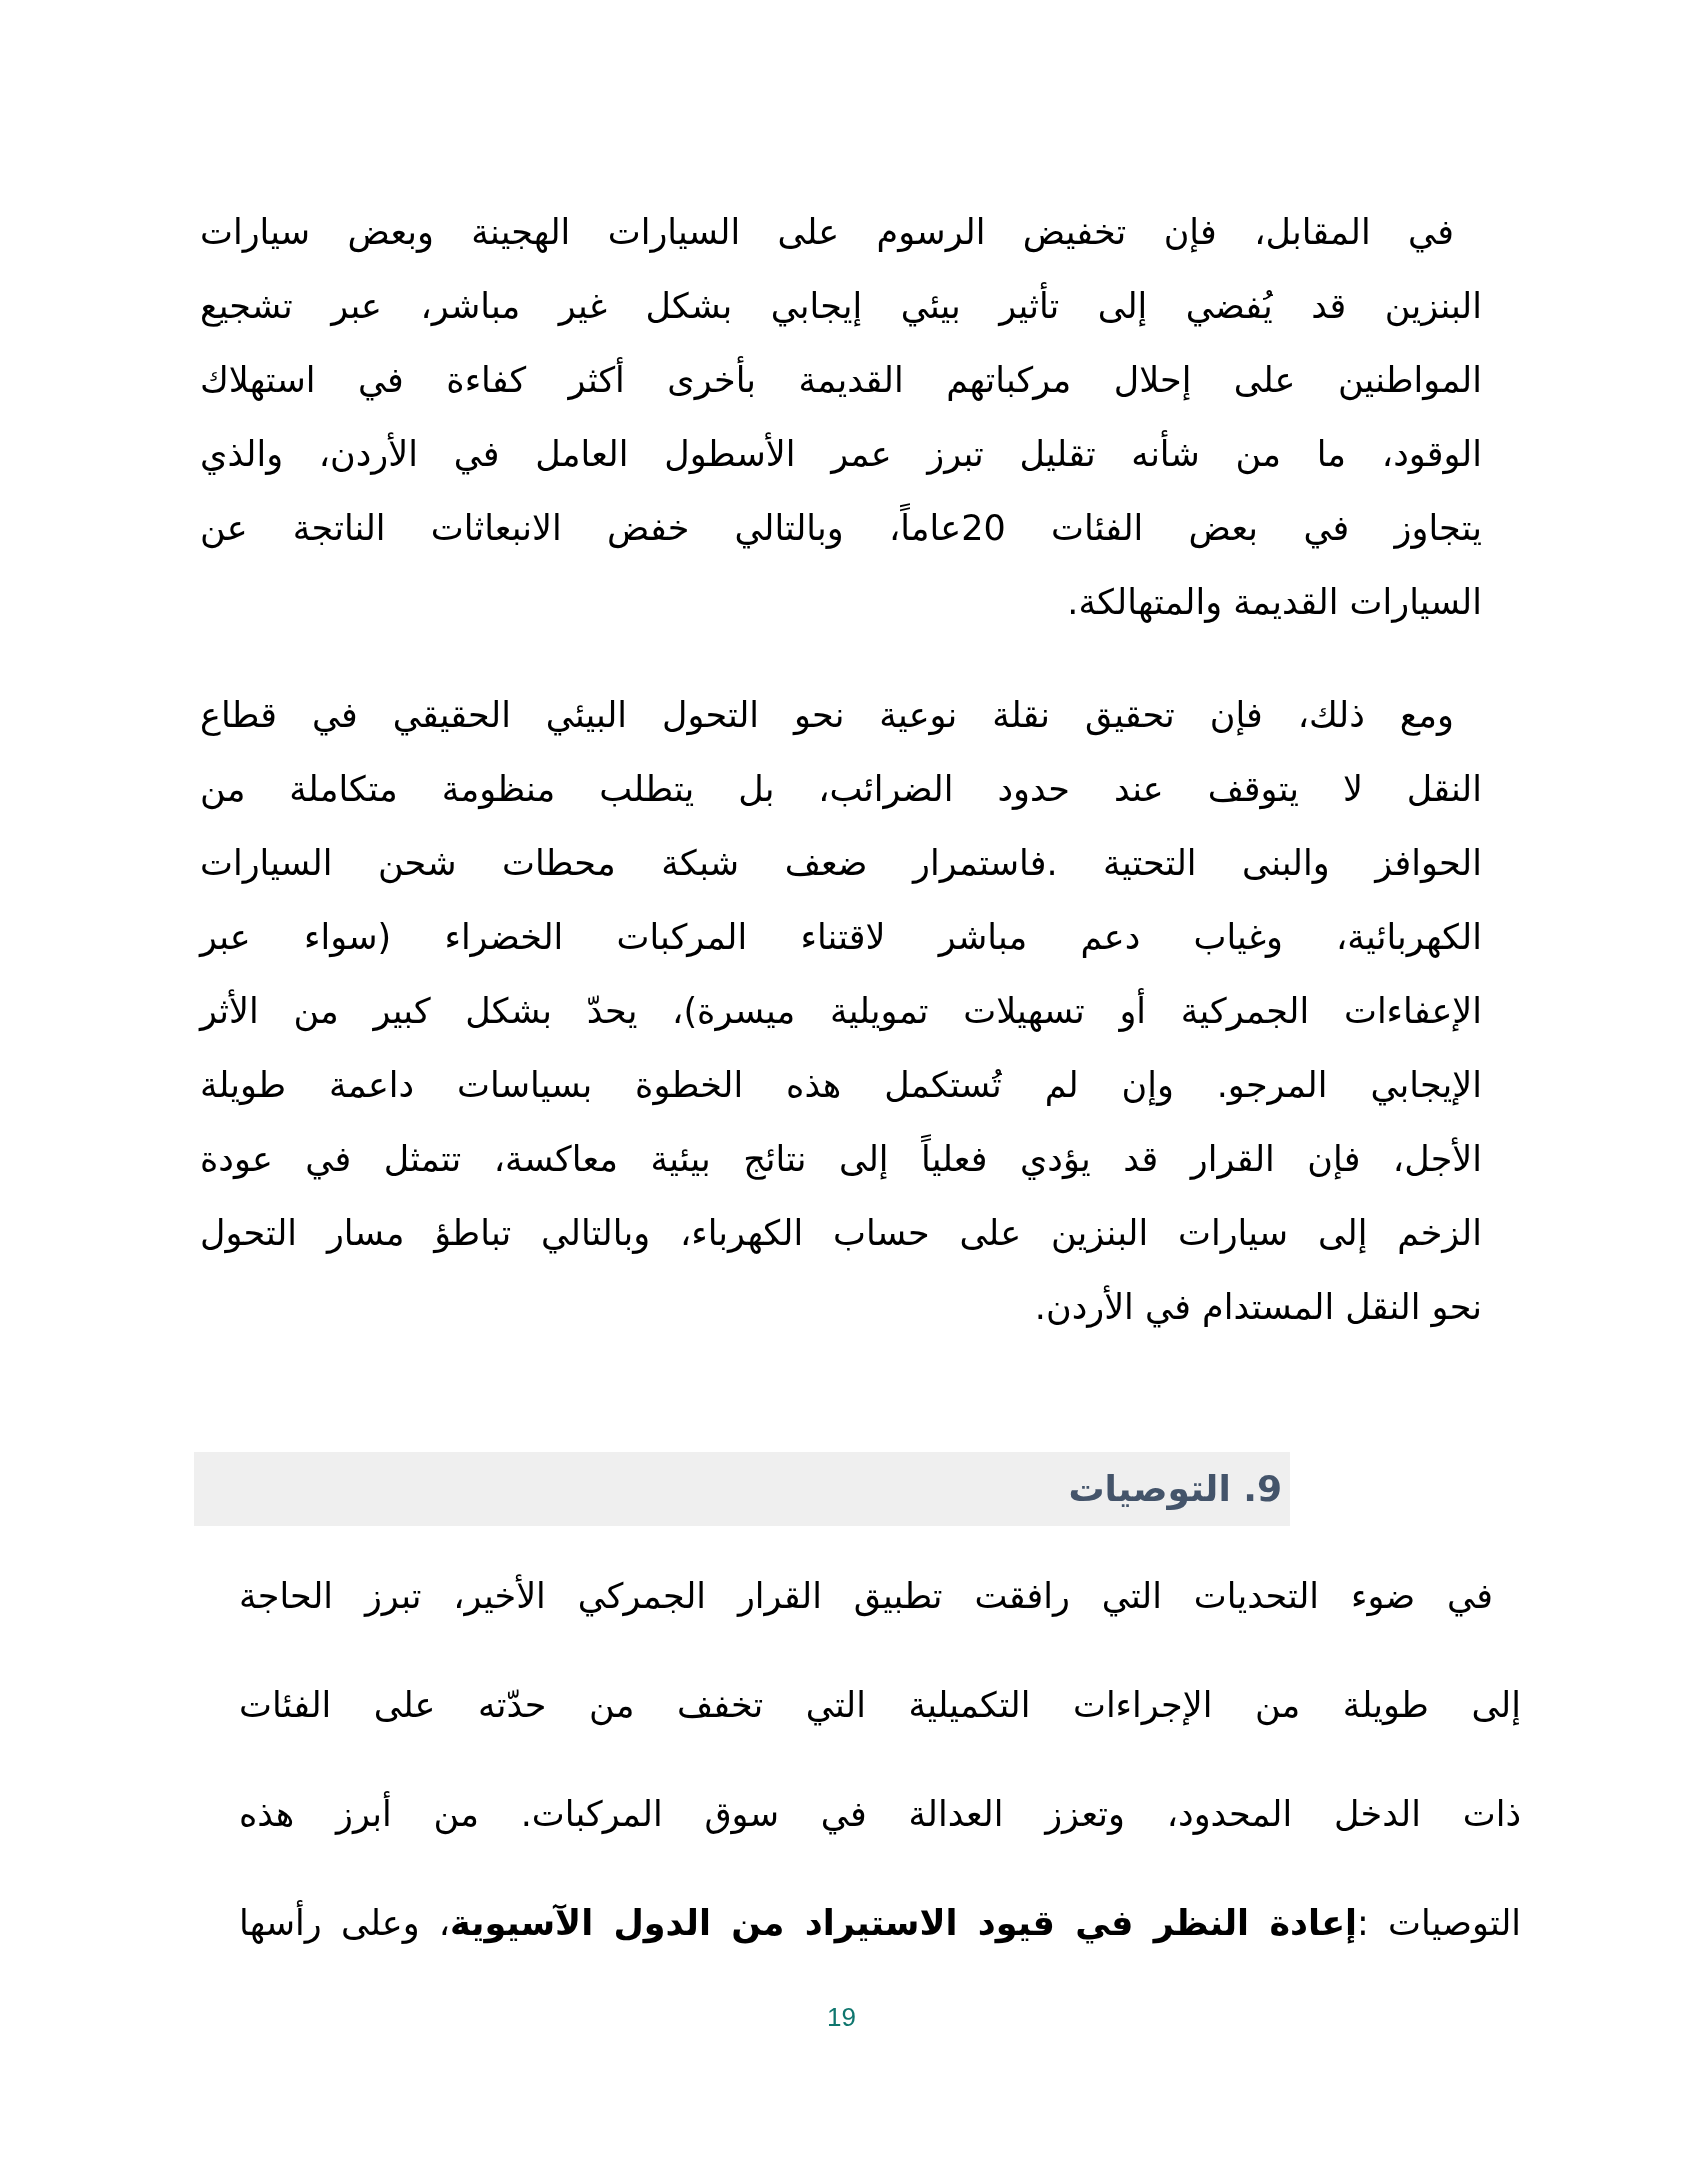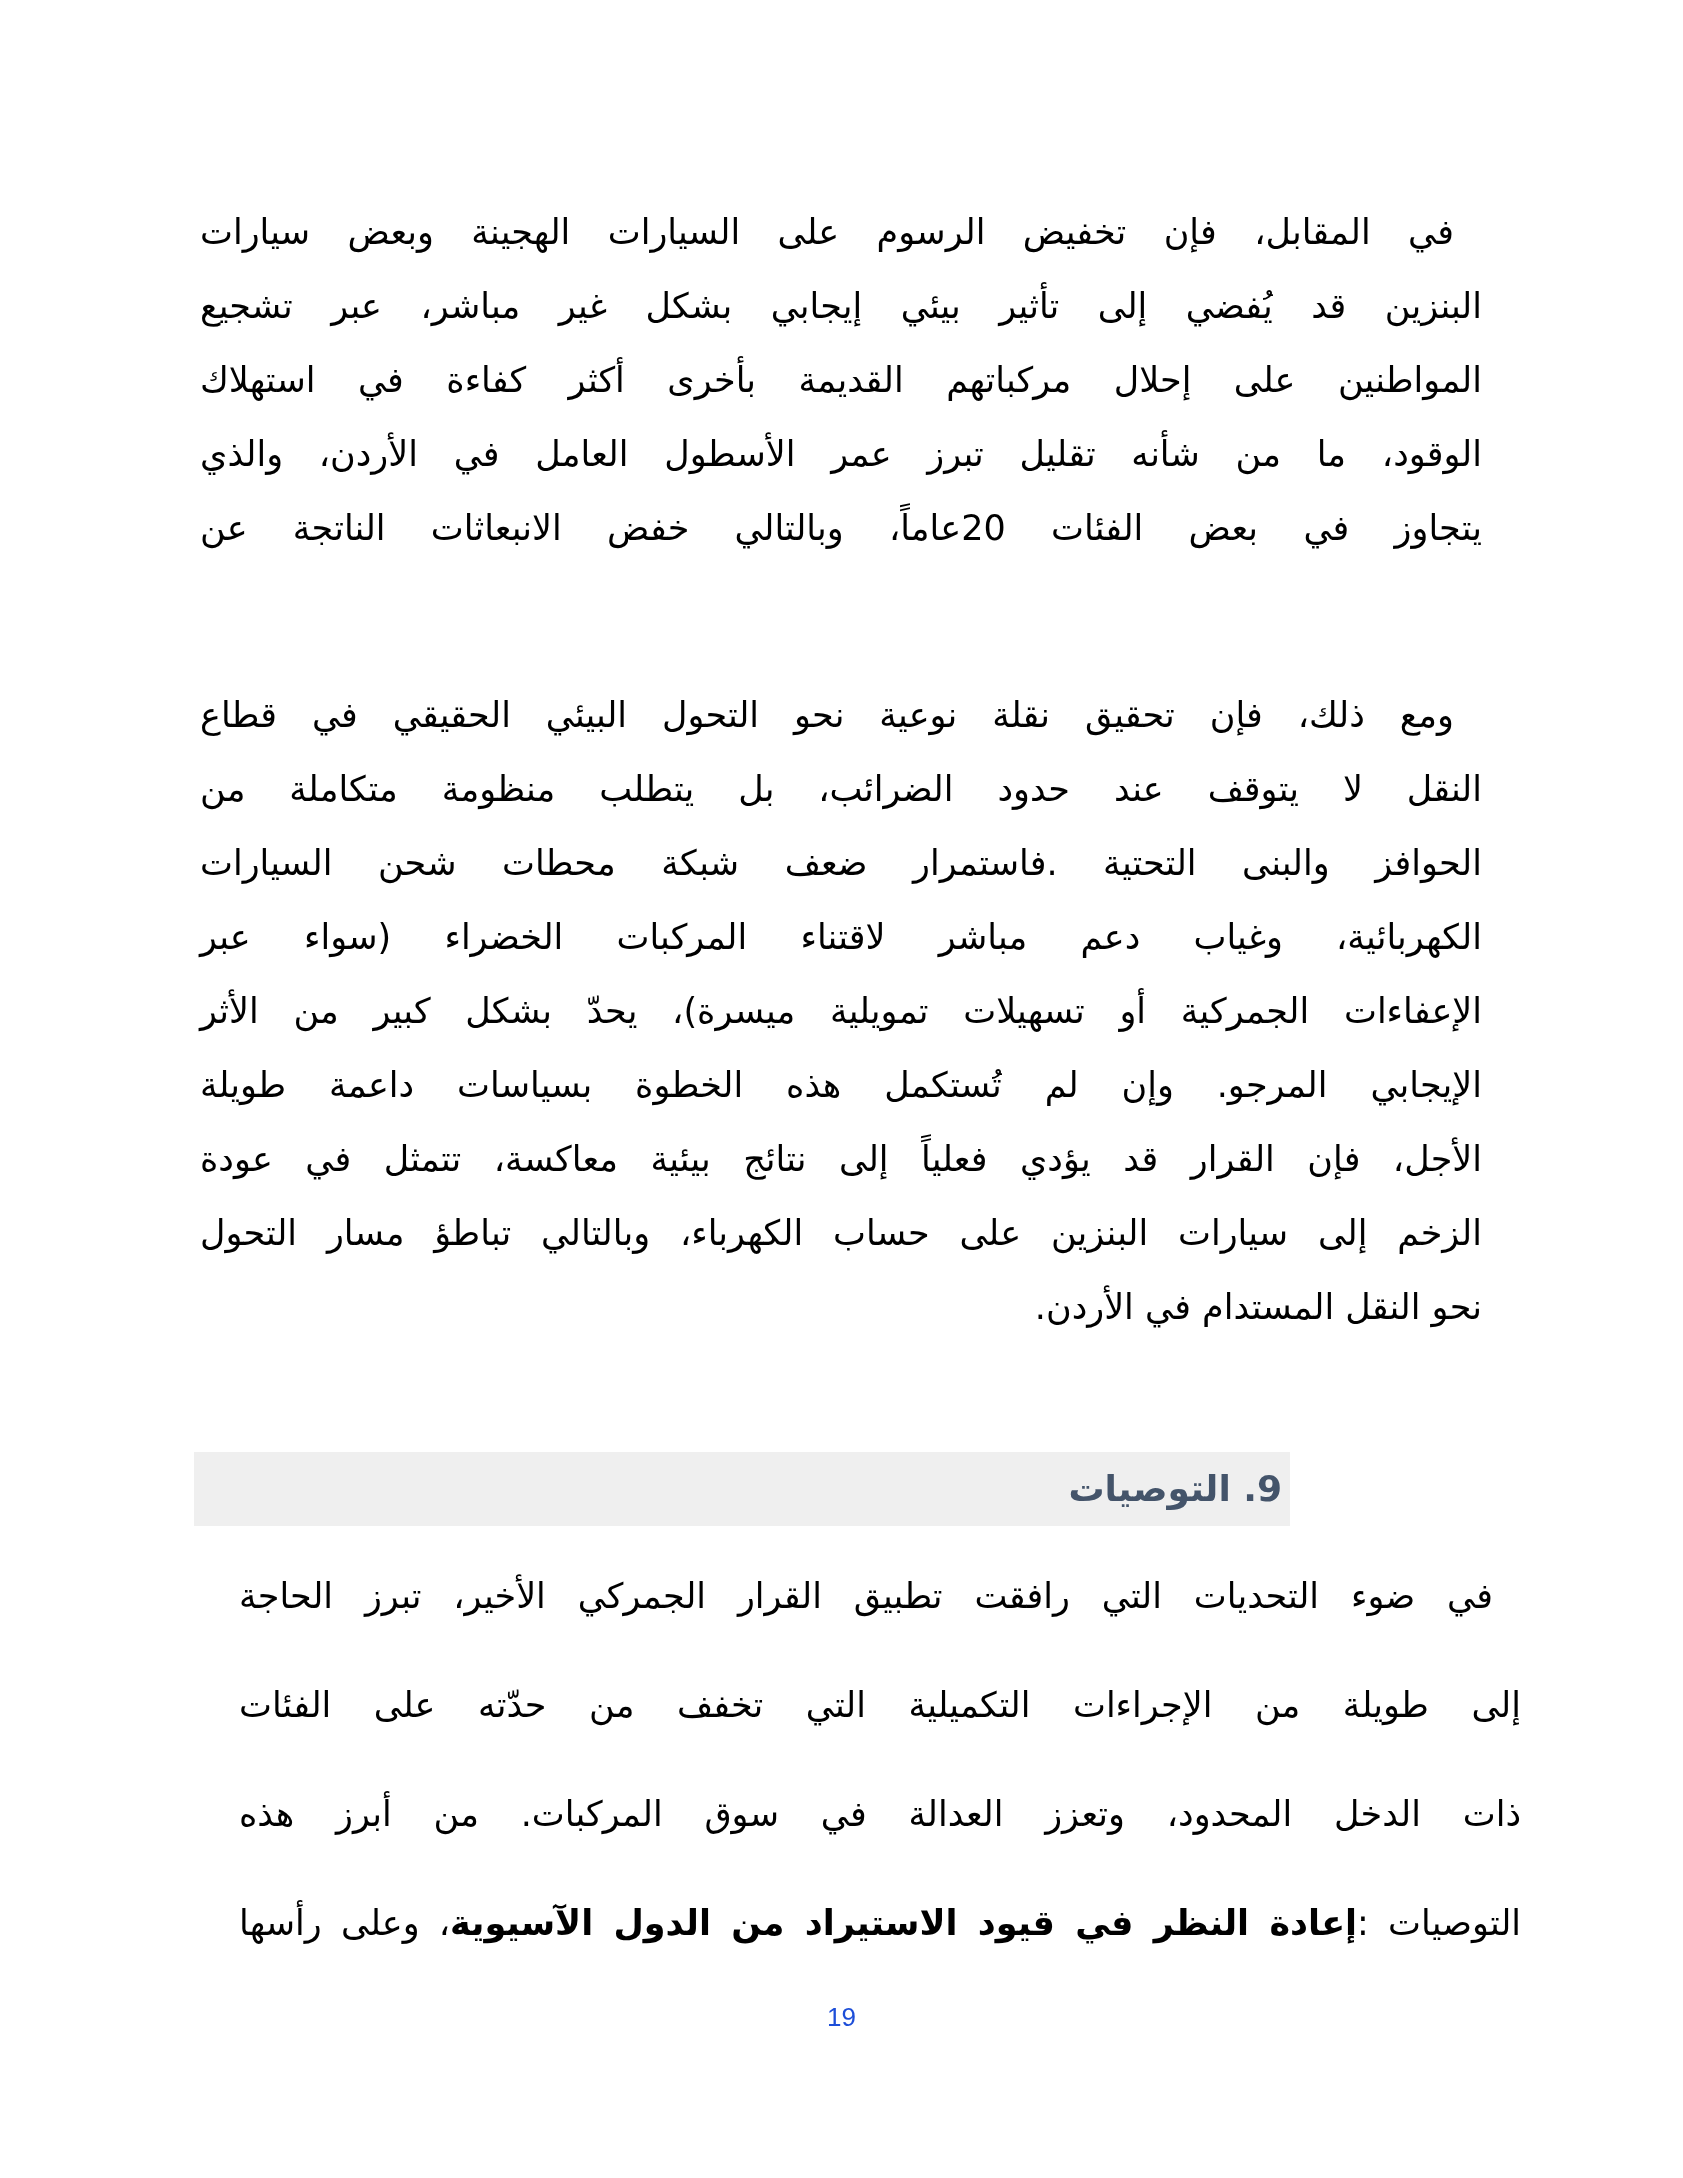--- a/index.html
+++ b/index.html
@@ -13,33 +13,34 @@
   .p1 { top: 195px; }
   .p1 .line, .p2 .line { height: 74px; line-height: 74px; }
   .p2 { top: 678px; }
   .p3 { top: 1542px; margin-left: 39px; }
   .p3 .line { height: 109px; line-height: 109px; }
   .bold { font-weight: bold; }
   .heading-bar { position: absolute; left: 194px; top: 1452px; width: 1096px; height: 74px; background: #efefef; }
   .heading-text { position: absolute; right: 8px; top: 0; height: 74px; line-height: 74px; direction: rtl;
                   font-family: "DejaVu Sans", sans-serif; font-weight: bold; font-size: 36px; color: #44546a; white-space: nowrap; }
   .page-number { position: absolute; left: 792px; width: 99px; top: 2002px; text-align: center;
-                 font-family: "Liberation Sans", sans-serif; font-size: 26px; color: #1d4ed8; }
+                 font-family: "Liberation Sans", sans-serif; font-size: 26px; color: #0f766e; }
 </style>
 </head>
 <body>
 
 <div class="page">
 
   <div class="para p1">
     <span class="line indent">في المقابل، فإن تخفيض الرسوم على السيارات الهجينة وبعض سيارات</span>
     <span class="line">البنزين قد يُفضي إلى تأثير بيئي إيجابي بشكل غير مباشر، عبر تشجيع</span>
     <span class="line">المواطنين على إحلال مركباتهم القديمة بأخرى أكثر كفاءة في استهلاك</span>
     <span class="line">الوقود، ما من شأنه تقليل تبرز عمر الأسطول العامل في الأردن، والذي</span>
     <span class="line">يتجاوز في بعض الفئات  20عاماً، وبالتالي خفض الانبعاثات الناتجة عن</span>
+    <span class="line last">السيارات القديمة والمتهالكة.</span>
   </div>
 
   <div class="para p2">
     <span class="line indent">ومع ذلك، فإن تحقيق نقلة نوعية نحو التحول البيئي الحقيقي في قطاع</span>
     <span class="line">النقل لا يتوقف عند حدود الضرائب، بل يتطلب منظومة متكاملة من</span>
     <span class="line">الحوافز والبنى التحتية .فاستمرار ضعف شبكة محطات شحن السيارات</span>
     <span class="line">الكهربائية، وغياب دعم مباشر لاقتناء المركبات الخضراء (سواء عبر</span>
     <span class="line">الإعفاءات الجمركية أو تسهيلات تمويلية ميسرة)، يحدّ بشكل كبير من الأثر</span>
     <span class="line">الإيجابي المرجو. وإن لم تُستكمل هذه الخطوة بسياسات داعمة طويلة</span>
     <span class="line">الأجل، فإن القرار قد يؤدي فعلياً إلى نتائج بيئية معاكسة، تتمثل في عودة</span>

